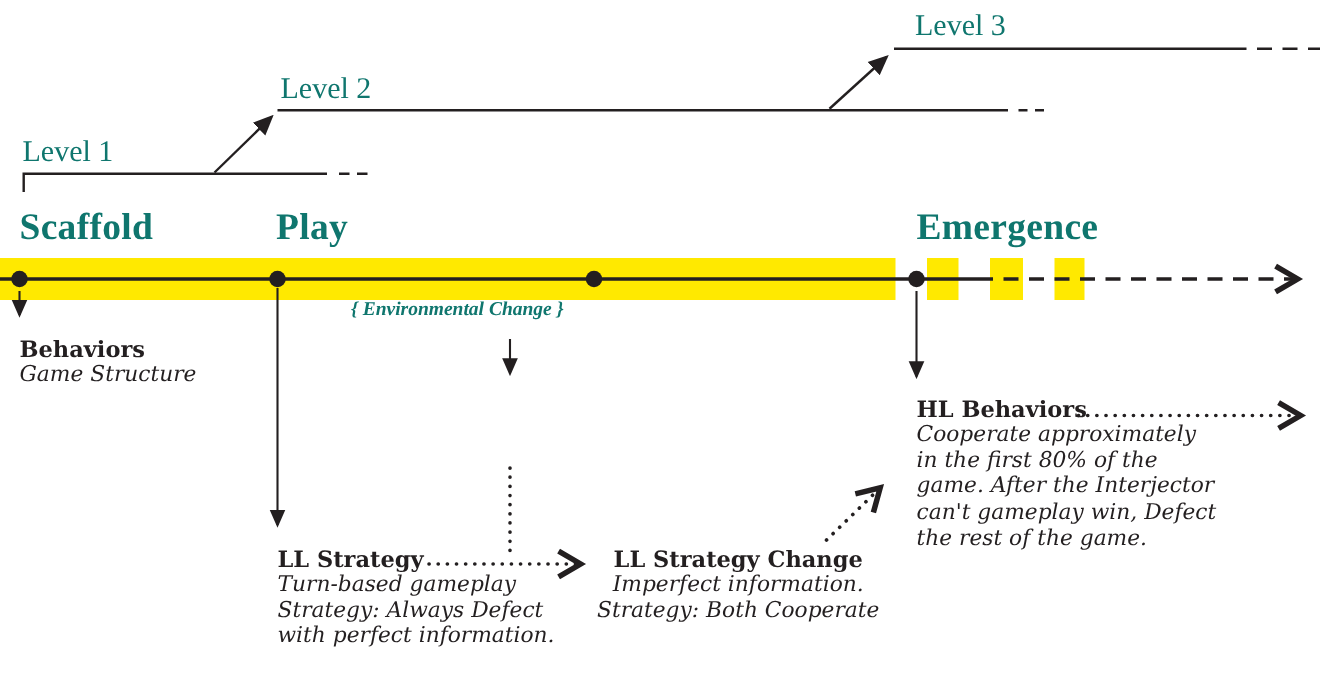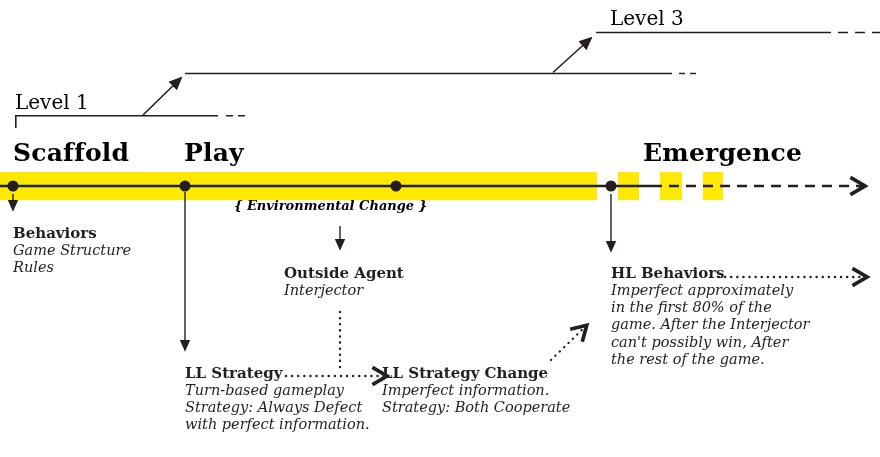--- a/index.html
+++ b/index.html
@@ -1,21 +1,21 @@
 <!DOCTYPE html>
 <html><head>
 <meta charset="utf-8">
 <style>
   html,body{margin:0;padding:0;background:#ffffff;}
   #stage{
     position:relative;width:880px;height:457px;background:#ffffff;overflow:hidden;
     font-family:"DejaVu Serif","Liberation Serif",serif;color:#231f20;
   }
   #gfx{position:absolute;left:0;top:0;width:880px;height:457px;}
-  .t{position:absolute;white-space:nowrap;color:#000000;}
+  .t{position:absolute;white-space:nowrap;color:#0f766e;font-family:Liberation Serif, serif;}
   .level-label{font-size:20px;font-weight:400;}
   .phase-label{font-size:25px;font-weight:700;letter-spacing:.2px;}
   .env-label{font-size:13px;font-weight:700;font-style:italic;}
   .note-title{font-size:15px;font-weight:700;}
   .note-line{font-size:14.5px;font-style:italic;line-height:17.2px;}
   .note{position:absolute;}
 </style>
 </head>
 <body>
 
@@ -91,54 +91,50 @@
     </g>
     <g>
       <line x1="551" y1="360" x2="586" y2="326" stroke="#231f20" stroke-width="2.4" stroke-dasharray="0.1 6" stroke-linecap="round" marker-end="url(#ahOpen)"></line>
     </g>
     <g>
       <line x1="719" y1="277" x2="866" y2="277" stroke="#231f20" stroke-width="2.4" stroke-dasharray="0.1 6" stroke-linecap="round" marker-end="url(#ahOpen)"></line>
     </g>
   </svg>
 
   <div class="t level-label" style="left:15px;top:90px;">Level 1</div>
+  <div class="t level-label" style="left:187px;top:48px;">Level 2</div>
   <div class="t level-label" style="left:610px;top:6px;">Level 3</div>
 
   <div class="t phase-label" style="left:13px;top:138px;">Scaffold</div>
   <div class="t phase-label" style="left:184px;top:138px;">Play</div>
-  <div class="t phase-label" style="left:611px;top:138px;margin-left:32px;">Emergence</div>
+  <div class="t phase-label" style="left:611px;top:138px;">Emergence</div>
 
   <div class="t env-label" style="left:234px;top:198px;">{ Environmental Change }</div>
 
   <div class="note" style="left:13px;top:224px;">
     <div class="note-title">Behaviors</div>
     <div class="note-line">Game Structure</div>
-    <div class="note-line">Rules</div>
   </div>
 
-  <div class="note" style="left:284px;top:264px;">
-    <div class="note-title">Outside Agent</div>
-    <div class="note-line">Interjector</div>
-  </div>
 
   <div class="note" style="left:185px;top:364px;">
     <div class="note-title">LL Strategy</div>
     <div class="note-line">Turn-based gameplay</div>
     <div class="note-line">Strategy: Always Defect</div>
     <div class="note-line">with perfect information.</div>
   </div>
 
-  <div class="note" style="left:382px;top:364px;">
+  <div class="note" style="left:398px;top:364px;text-align:center;">
     <div class="note-title">LL Strategy Change</div>
     <div class="note-line">Imperfect information.</div>
     <div class="note-line">Strategy: Both Cooperate</div>
   </div>
 
   <div class="note" style="left:611px;top:264px;">
     <div class="note-title">HL Behaviors</div>
-    <div class="note-line">Imperfect approximately</div>
+    <div class="note-line">Cooperate approximately</div>
     <div class="note-line">in the first 80% of the</div>
     <div class="note-line">game. After the Interjector</div>
-    <div class="note-line">can't possibly win, After</div>
+    <div class="note-line">can't gameplay win, Defect</div>
     <div class="note-line">the rest of the game.</div>
   </div>
 
 </div>
 
 </body></html>

